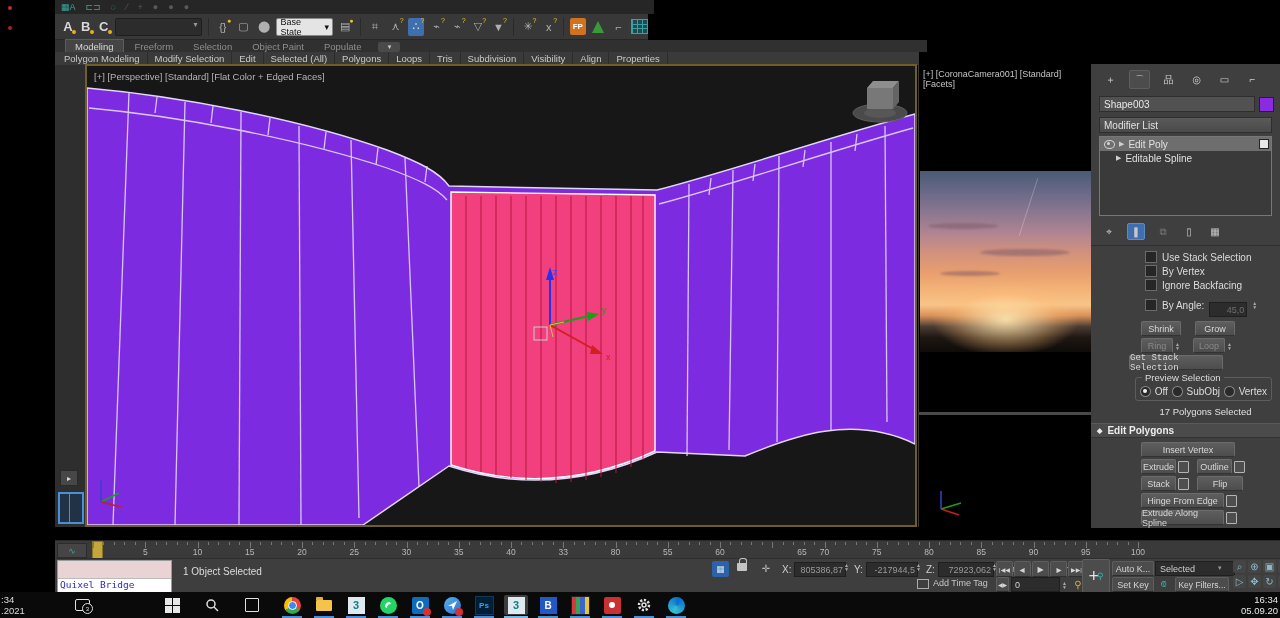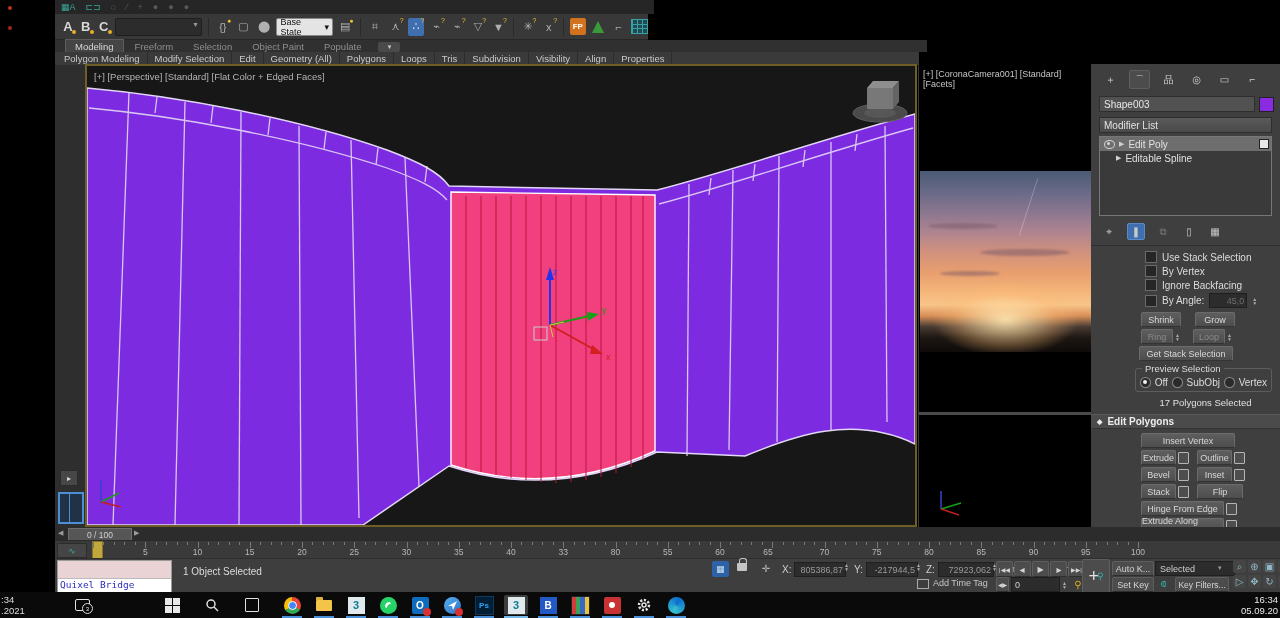--- a/index.html
+++ b/index.html
@@ -189,21 +189,21 @@
       <span class="rtab">Selection</span>
       <span class="rtab">Object Paint</span>
       <span class="rtab">Populate</span>
       <span class="ribbonmin ic">▾</span>
     </div>
 
   <div class="abs panelrow" id="panelrow">
       <span class="ppanel">Polygon Modeling</span>
       <span class="ppanel">Modify Selection</span>
       <span class="ppanel">Edit</span>
-      <span class="ppanel">Geometry (All)</span>
+      <span class="ppanel">Selected (All)</span>
       <span class="ppanel">Polygons</span>
       <span class="ppanel">Loops</span>
       <span class="ppanel">Tris</span>
       <span class="ppanel">Subdivision</span>
       <span class="ppanel">Visibility</span>
       <span class="ppanel">Align</span>
       <span class="ppanel">Properties</span>
     </div>
 
   <div class="abs gutter"></div>
@@ -352,21 +352,21 @@
         <span class="chk"></span>
           <span>By Vertex</span>
       </div>
       <div class="chkrow">
         <span class="chk"></span>
           <span>Ignore Backfacing</span>
       </div>
       <div class="chkrow">
         <span class="chk"></span>
           <span>By Angle:</span>
-        <span class="coordfield" style="position:static;width:34px;color:#6f6f6f;">45,0</span>
+        <span class="coordfield" style="position:static;width:34px;color:#6f6f6f;margin-top:9px;">45,0</span>
         <span class="spin">
             <span>▲</span>
             <span>▼</span>
           </span>
       </div>
       <div class="eprow" style="padding-left:50px;margin-top:2px;">
         <span class="btn" style="width:38px;">Shrink</span>
         <span style="width:10px;"></span>
         <span class="btn" style="width:38px;">Grow</span>
       </div>
@@ -376,21 +376,21 @@
             <span>▲</span>
             <span>▼</span>
           </span>
         <span style="width:6px;"></span>
         <span class="btn dim" style="width:30px;">Loop</span>
         <span class="spin">
             <span>▲</span>
             <span>▼</span>
           </span>
       </div>
-      <div class="eprow" style="padding-left:48px;">
+      <div class="eprow" style="padding-left:38px;font-family:Liberation Mono, monospace;">
         <span class="btn" style="width:92px;">Get Stack Selection</span>
       </div>
       <div class="grpbox">
         <span class="grptitle">Preview Selection</span>
         <div style="display:flex;align-items:center;gap:4px;font-size:10px;color:#dcdcdc;">
           <span class="radio on"></span>
           <span>Off</span>
           <span class="radio"></span>
           <span>SubObj</span>
           <span class="radio"></span>
@@ -409,49 +409,37 @@
           <span class="btn" style="width:92px;">Insert Vertex</span>
         </div>
       <div class="eprow">
         <span class="btn" style="width:33px;">Extrude</span>
         <span class="setbox"></span>
         <span style="width:4px;"></span>
         <span class="btn" style="width:33px;">Outline</span>
         <span class="setbox"></span>
       </div>
       <div class="eprow">
-        <span class="btn" style="width:33px;">Bevel</span>
-        <span class="setbox"></span>
-        <span style="width:4px;"></span>
-        <span class="btn" style="width:33px;">Inset</span>
-        <span class="setbox"></span>
-      </div>
-      <div class="eprow">
         <span class="btn" style="width:33px;">Stack</span>
         <span class="setbox"></span>
         <span style="width:4px;"></span>
         <span class="btn" style="width:44px;">Flip</span>
       </div>
       <div class="eprow">
         <span class="btn" style="width:81px;">Hinge From Edge</span>
         <span class="setbox"></span>
       </div>
       <div class="eprow">
         <span class="btn" style="width:81px;">Extrude Along Spline</span>
         <span class="setbox"></span>
       </div>
 
     </div>
   </div>
 
-  <div class="abs scrubrow">
-    <span class="sarr" style="left:3px;">◀</span>
-    <div class="thumb">0 / 100</div>
-    <span class="sarr" style="left:79px;">▶</span>
-  </div>
 
   <div class="abs ruler" id="ruler">
     <div class="mce">∿</div>
     <div class="playhead"></div>
   <span class="tick" style="left: 38px; height: 6px;"></span>
       <span class="tick" style="left: 48.45px; height: 3px;"></span>
       <span class="tick" style="left: 58.9px; height: 3px;"></span>
       <span class="tick" style="left: 69.35px; height: 3px;"></span>
       <span class="tick" style="left: 79.8px; height: 3px;"></span>
       <span class="tick" style="left: 90.25px; height: 6px;"></span>
@@ -555,21 +543,21 @@
       <span class="ticklbl" style="left: 194.75px;">15</span>
       <span class="ticklbl" style="left: 247px;">20</span>
       <span class="ticklbl" style="left: 299.25px;">25</span>
       <span class="ticklbl" style="left: 351.5px;">30</span>
       <span class="ticklbl" style="left: 403.75px;">35</span>
       <span class="ticklbl" style="left: 456px;">40</span>
       <span class="ticklbl" style="left: 508.25px;">33</span>
       <span class="ticklbl" style="left: 560.5px;">80</span>
       <span class="ticklbl" style="left: 612.75px;">55</span>
       <span class="ticklbl" style="left: 665px;">60</span>
-      <span class="ticklbl" style="left: 713px;">65</span>
+      <span class="ticklbl" style="left: 747px;">65</span>
       <span class="ticklbl" style="left: 769.5px;">70</span>
       <span class="ticklbl" style="left: 821.75px;">75</span>
       <span class="ticklbl" style="left: 874px;">80</span>
       <span class="ticklbl" style="left: 926.25px;">85</span>
       <span class="ticklbl" style="left: 978.5px;">90</span>
       <span class="ticklbl" style="left: 1030.75px;">95</span>
       <span class="ticklbl" style="left: 1083px;">100</span>
     </div>
 
   <div class="abs status">

